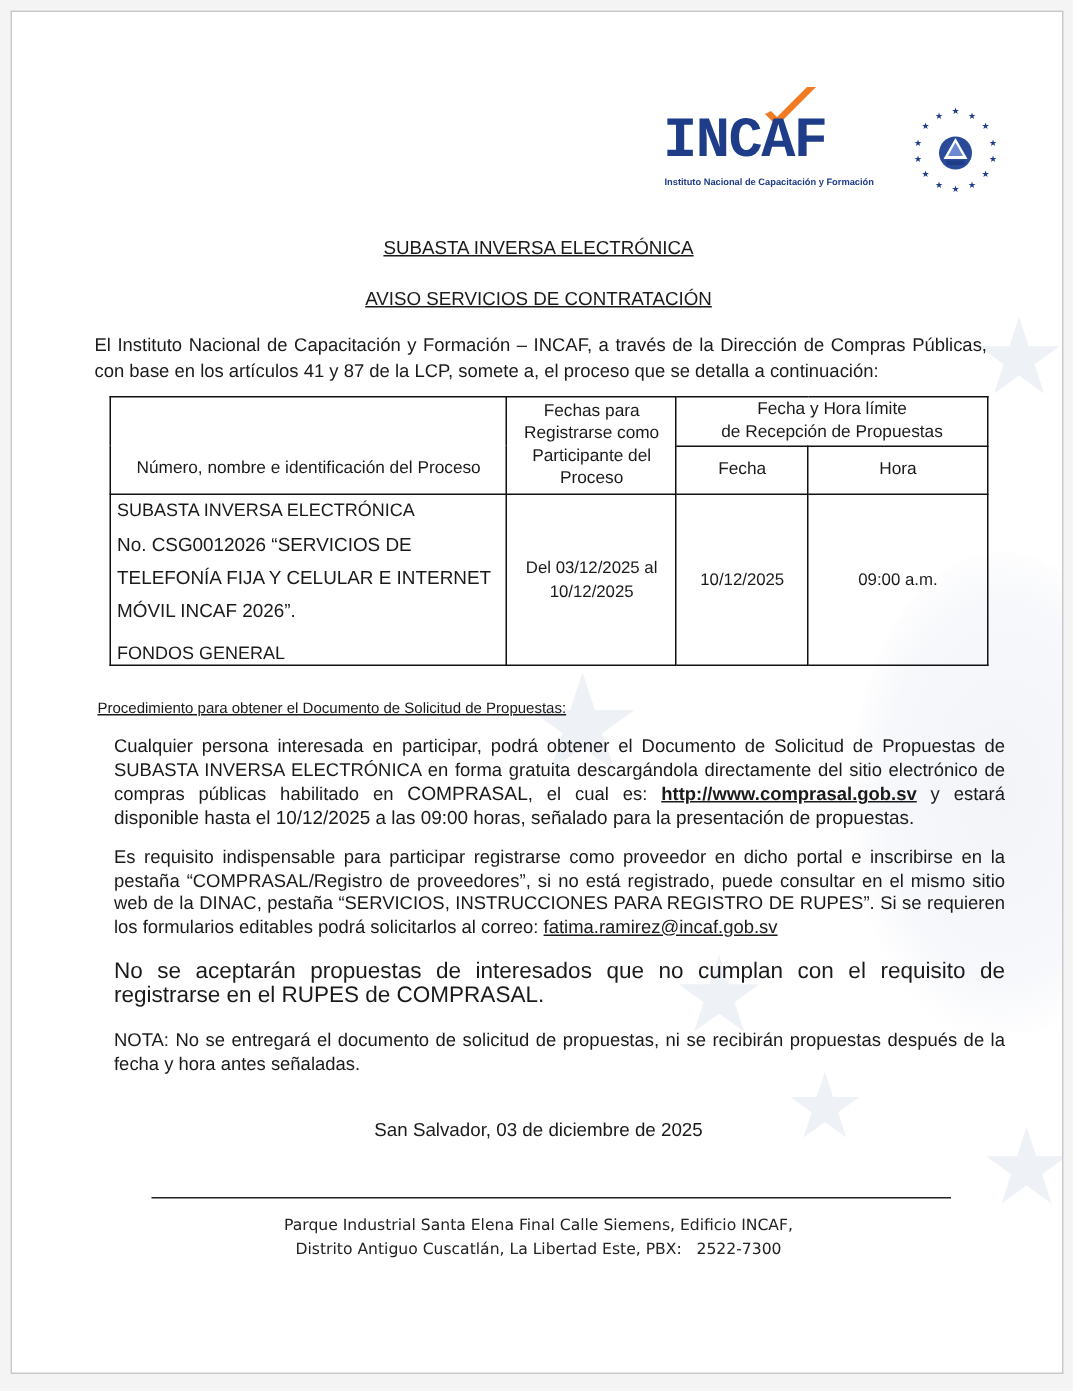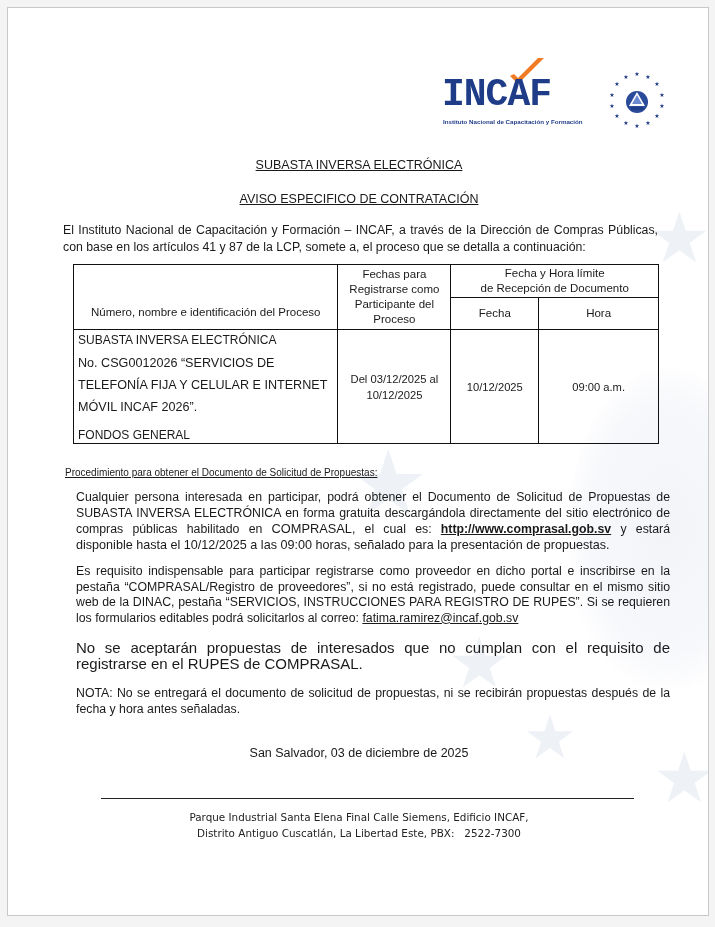--- a/index.html
+++ b/index.html
@@ -125,32 +125,32 @@
       <text x="10" y="16">★</text>
       <text x="19" y="9">★</text>
     </g>
     <circle cx="30" cy="32" r="11" fill="#2a4a9a"></circle>
     <polygon points="30,22 38,36 22,36" fill="#ffffff"></polygon>
     <polygon points="30,25 35,34 25,34" fill="#6b8ad0"></polygon>
     <rect x="24" y="37" width="12" height="3" fill="#1f3c88"></rect>
   </svg>
 
   <div class="title t1">SUBASTA INVERSA ELECTRÓNICA</div>
-  <div class="title t2">AVISO ESPECIFICO DE CONTRATACIÓN</div>
+  <div class="title t2">AVISO SERVICIOS DE CONTRATACIÓN</div>
 
   <div class="intro">El Instituto Nacional de Capacitación y Formación – INCAF, a través de la Dirección de Compras Públicas, con base en los artículos 41 y 87 de la LCP, somete a, el proceso que se detalla a continuación:</div>
 
   <table class="tbl">
     <tbody>
         <tr class="h-top">
       <th class="c1" rowspan="2" style="padding-top:30px;">Número, nombre e identificación del Proceso</th>
       <th class="c2" rowspan="2" style="padding:2px 6px;">Fechas para Registrarse como Participante del Proceso</th>
       <th colspan="2">
         <div>Fecha y Hora límite</div>
-        <div>de Recepción de Documento</div>
+        <div>de Recepción de Propuestas</div>
       </th>
     </tr>
     <tr class="h-bot">
       <th class="c3">Fecha</th>
       <th class="c4">Hora</th>
     </tr>
     <tr class="body-row">
       <td class="proc-cell">
         <div class="proc-type">SUBASTA INVERSA ELECTRÓNICA</div>
         <div class="proc-name">No. CSG0012026 “SERVICIOS DE TELEFONÍA FIJA Y CELULAR E INTERNET MÓVIL INCAF 2026”.</div>

